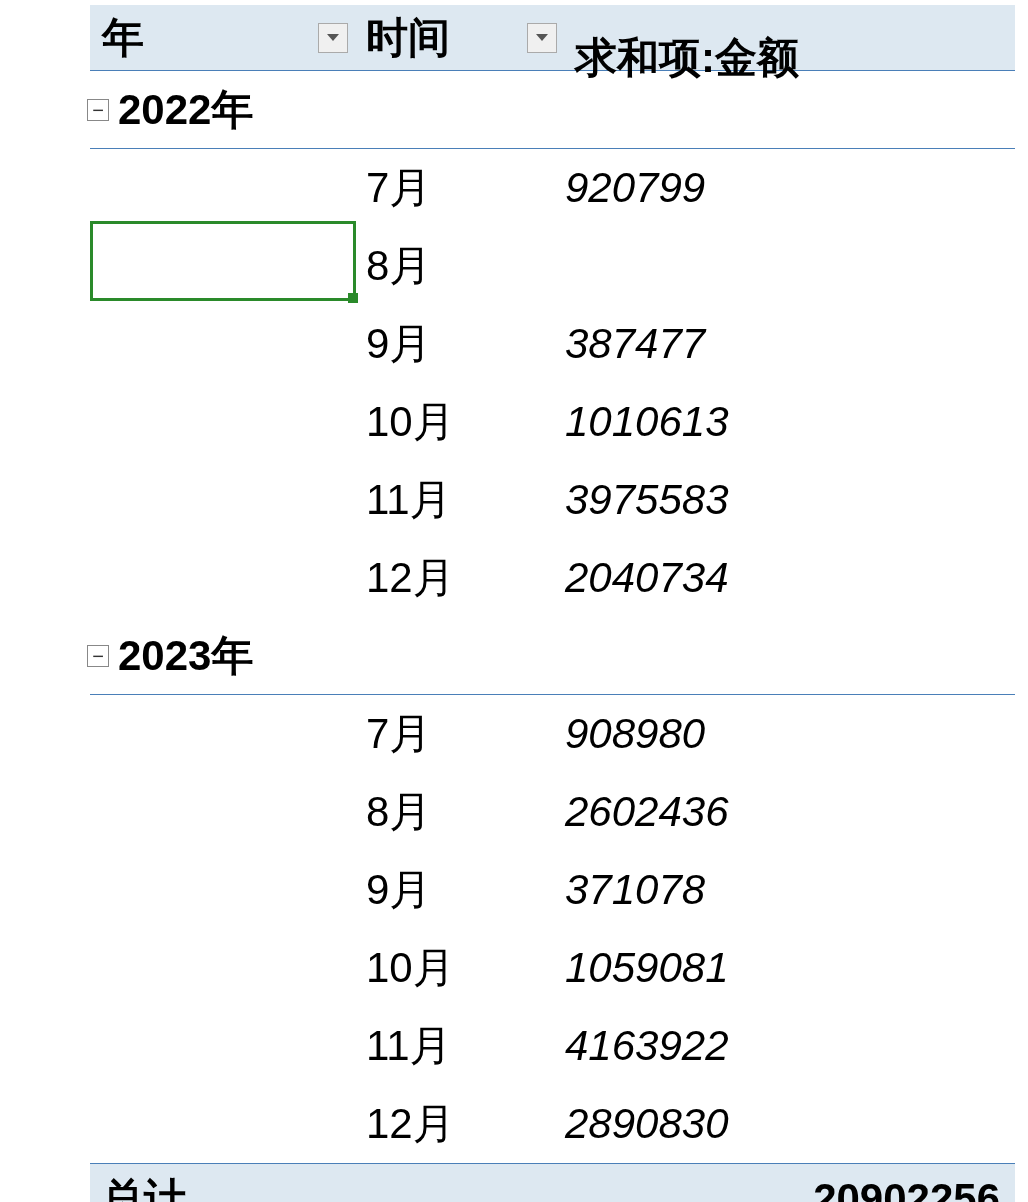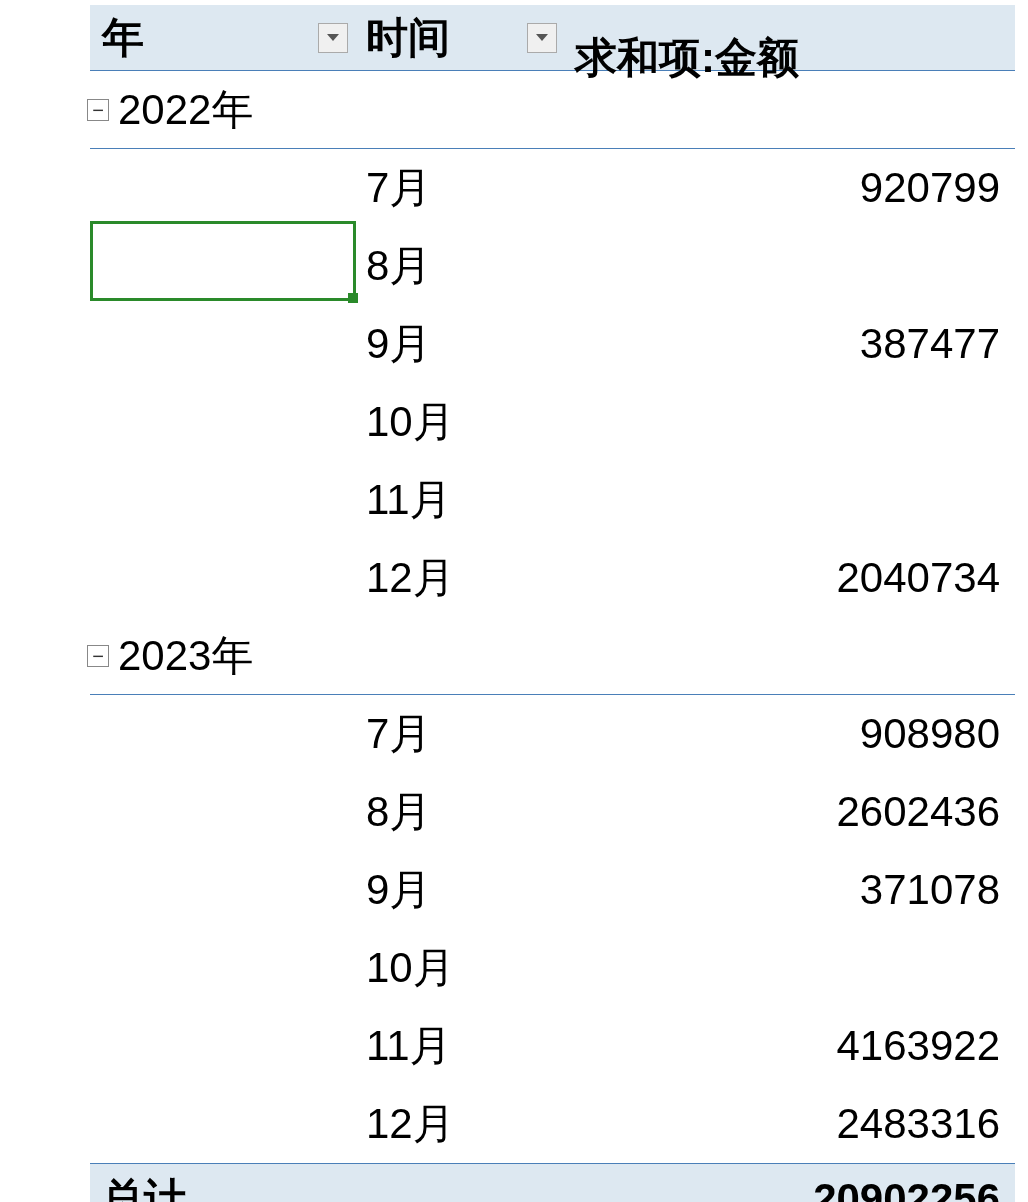--- a/index.html
+++ b/index.html
@@ -94,38 +94,38 @@
       display: flex;
       align-items: center;
       justify-content: center;
       font-size: 20px;
       line-height: 1;
       color: #333;
       cursor: pointer;
     }
     .group-label {
       padding-left: 28px;
-      font-weight: normal;
+      font-weight: bold;
     }
     .data-row {
       display: flex;
       height: 78px;
       align-items: center;
     }
     .data-year {
       width: 266px;
     }
     .data-time {
       width: 209px;
       padding-left: 10px;
     }
     .data-value {
       flex: 1;
-      text-align: right;
       padding-right: 15px;
+      font-style: italic;
     }
     .total-row {
       display: flex;
       background: #dde8f1;
       border-top: 1px solid #4a7fb8;
       height: 70px;
       align-items: center;
     }
     .total-label {
       width: 475px;
@@ -190,24 +190,26 @@
     <div class="data-time">8月</div>
   </div>
   <div class="data-row">
     <div class="data-year"></div>
     <div class="data-time">9月</div>
     <div class="data-value">387477</div>
   </div>
   <div class="data-row">
     <div class="data-year"></div>
     <div class="data-time">10月</div>
+    <div class="data-value">1010613</div>
   </div>
   <div class="data-row">
     <div class="data-year"></div>
     <div class="data-time">11月</div>
+    <div class="data-value">3975583</div>
   </div>
   <div class="data-row">
     <div class="data-year"></div>
     <div class="data-time">12月</div>
     <div class="data-value">2040734</div>
   </div>
 
   <div class="group-row">
     <span class="collapse-box">−</span>
     <span class="group-label">2023年</span>
@@ -223,30 +225,31 @@
     <div class="data-value">2602436</div>
   </div>
   <div class="data-row">
     <div class="data-year"></div>
     <div class="data-time">9月</div>
     <div class="data-value">371078</div>
   </div>
   <div class="data-row">
     <div class="data-year"></div>
     <div class="data-time">10月</div>
+    <div class="data-value">1059081</div>
   </div>
   <div class="data-row">
     <div class="data-year"></div>
     <div class="data-time">11月</div>
     <div class="data-value">4163922</div>
   </div>
   <div class="data-row">
     <div class="data-year"></div>
     <div class="data-time">12月</div>
-    <div class="data-value">2483316</div>
+    <div class="data-value">2890830</div>
   </div>
 
   <div class="total-row">
     <div class="total-label">总计</div>
     <div class="total-value">20902256</div>
   </div>
 </div>
 
 <div class="cell-selection"></div>
 

